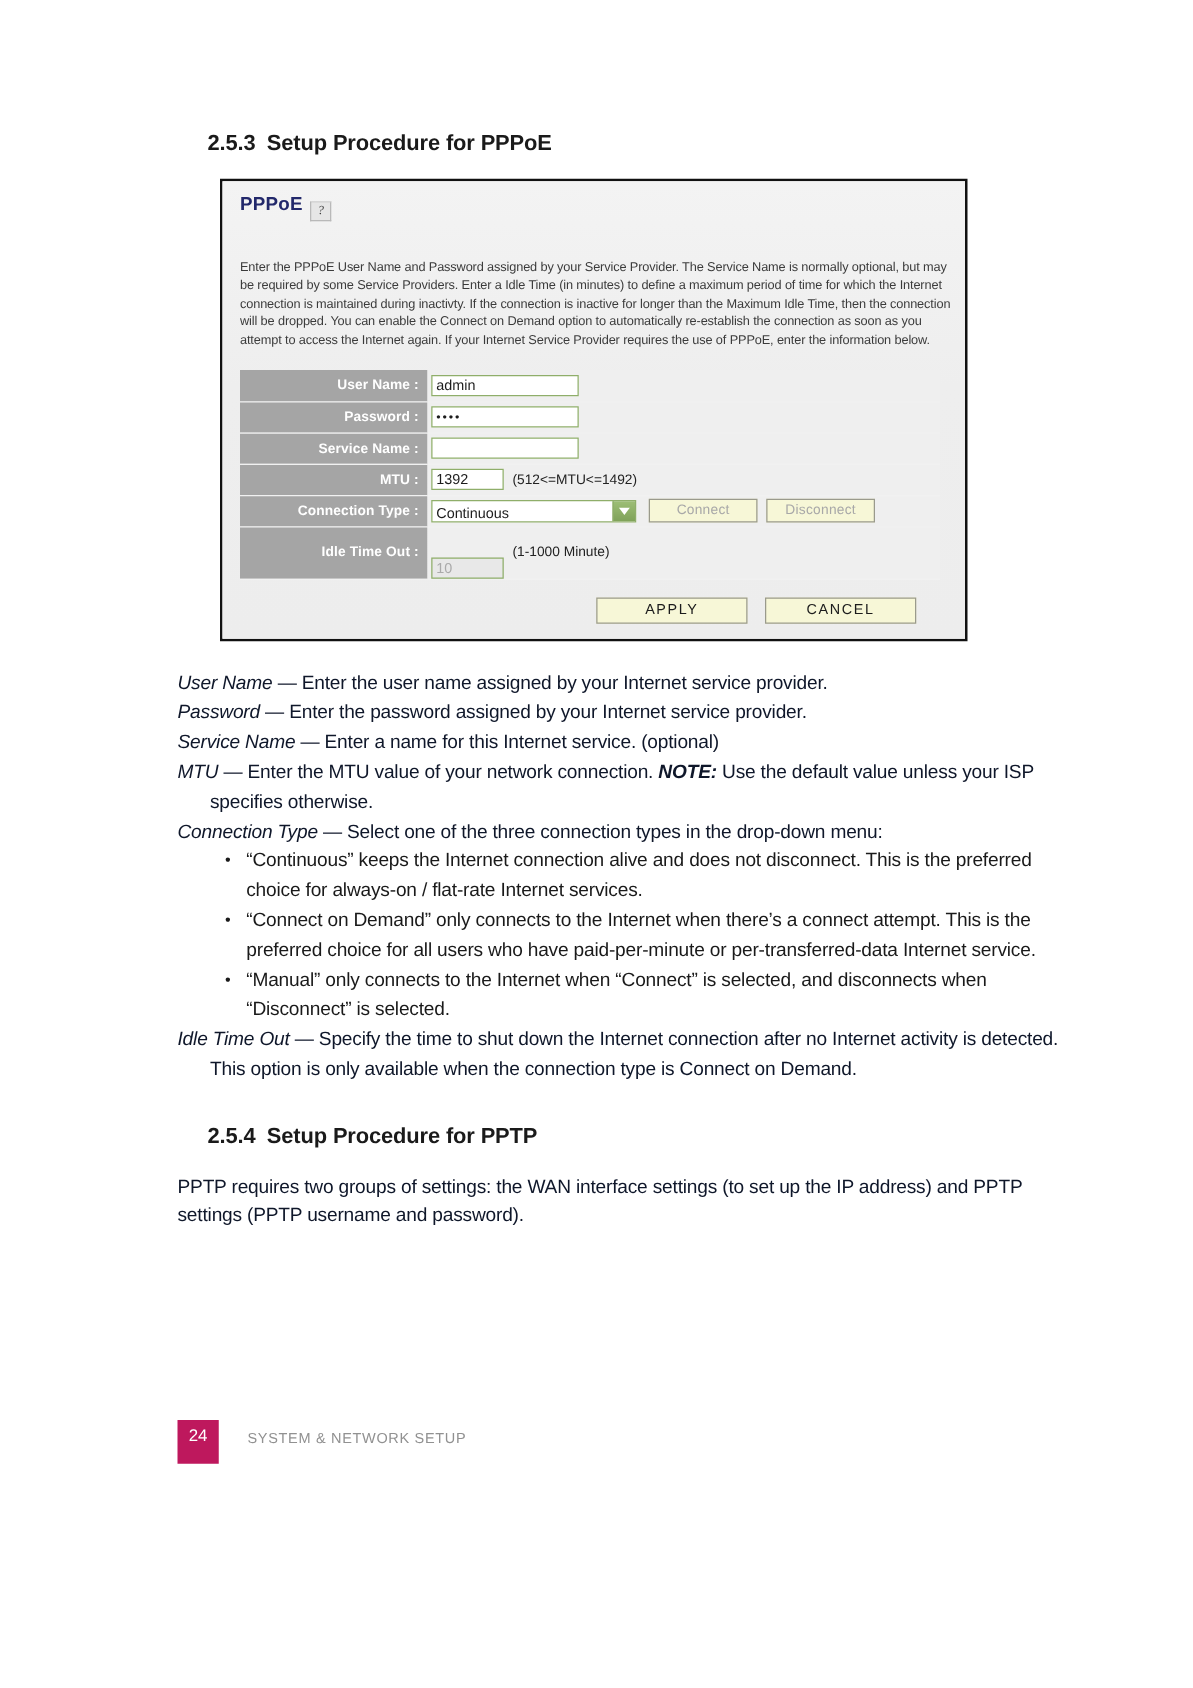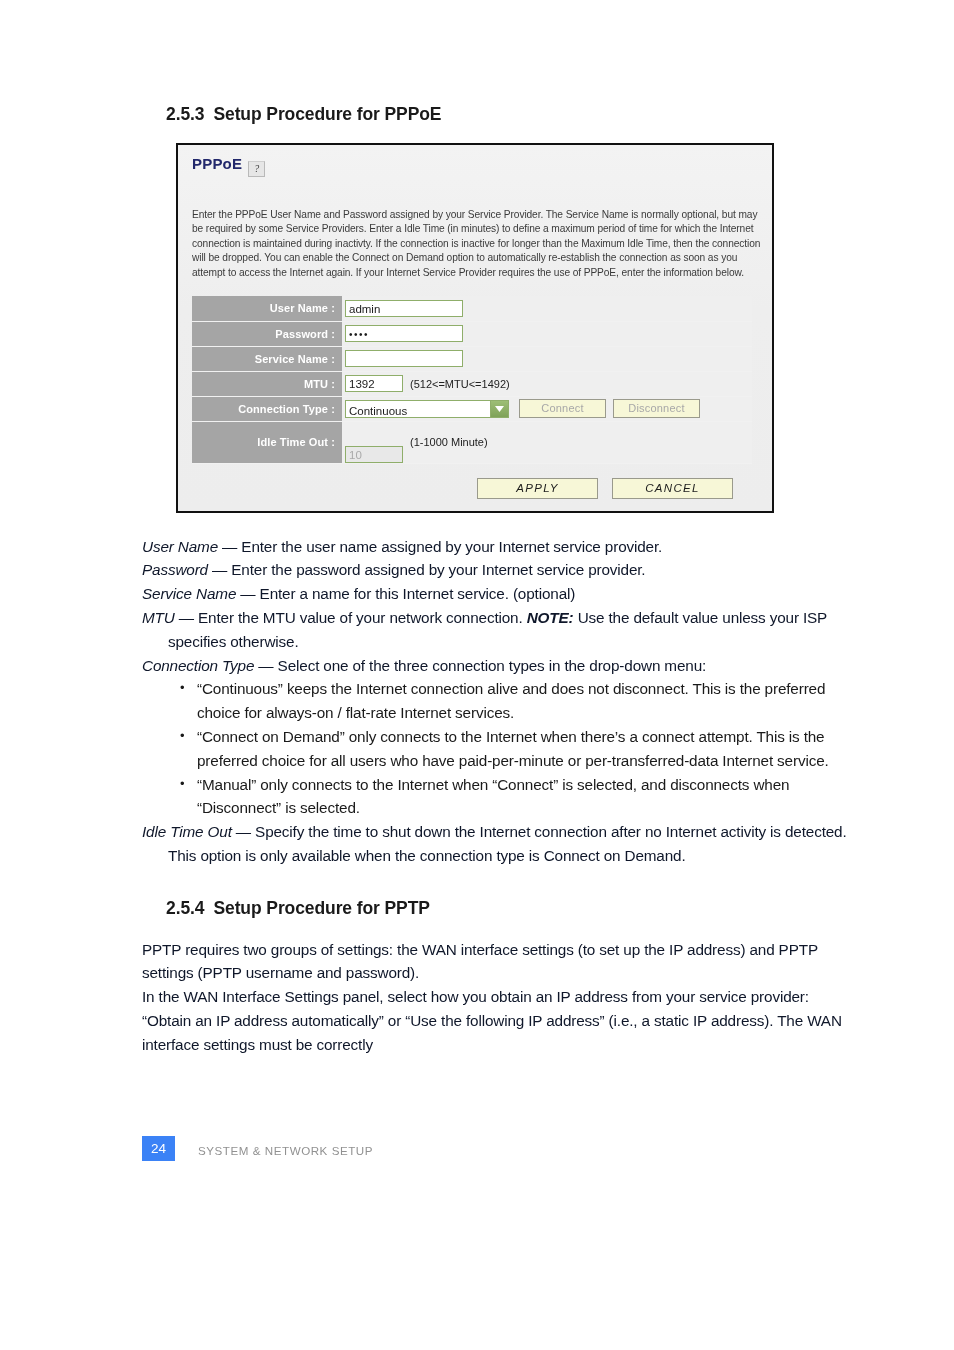--- a/index.html
+++ b/index.html
@@ -194,21 +194,20 @@
     box-sizing: border-box;
     letter-spacing: 0.2px;
   }
   .btn.first { margin-left: 10px; }
 
   .ui-actions {
     display: flex;
     justify-content: flex-end;
     margin-top: 14px;
     padding-right: 25px;
-    font-style: italic;
   }
   .btn-action {
     width: 121px;
     height: 21px;
     border: 1px solid #9a9a8c;
     background: #f7f7d7;
     font-size: 11.5px;
     color: #1c1c1c;
     text-align: center;
     line-height: 19px;
@@ -258,22 +257,22 @@
   .footer {
     position: absolute;
     left: 142px;
     top: 1128px;
     width: 718px;
     height: 60px;
   }
   .page-badge {
     position: absolute;
     left: 0; top: 8px;
-    width: 33px; height: 25px;
-    background: #3b82f6;
+    width: 33px; height: 35px;
+    background: #be185d;
     color: #ffffff;
     font-size: 13.5px;
     line-height: 25px;
     text-align: center;
     font-family: "Liberation Sans", sans-serif;
   }
   .footer-label {
     position: absolute;
     left: 56px; top: 16px;
     font-size: 11.6px;
@@ -433,21 +432,20 @@
         <li>“Connect on Demand” only connects to the Internet when there’s a connect attempt. This is the preferred choice for all users who have paid-per-minute or per-transferred-data Internet service.</li>
         <li>“Manual” only connects to the Internet when “Connect” is selected, and disconnects when “Disconnect” is selected.</li>
       </ul>
 
       <p class="body defline"><span class="term">Idle Time Out</span><span> — Specify the time to shut down the Internet connection after no Internet activity is detected. This option is only available when the connection type is Connect on Demand.</span></p>
     </div>
 
     <h2 class="section-heading heading2"><span class="num">2.5.4</span><span>Setup Procedure for PPTP</span></h2>
 
     <p class="body">PPTP requires two groups of settings: the WAN interface settings (to set up the IP address) and PPTP settings (PPTP username and password).</p>
-    <p class="body gap">In the WAN Interface Settings panel, select how you obtain an IP address from your service provider: “Obtain an IP address automatically” or “Use the following IP address” (i.e., a static IP address). The WAN interface settings must be correctly</p>
 
   </div>
 
   <div class="footer">
     <div class="page-badge">24</div>
     <div class="footer-label">SYSTEM &amp; NETWORK SETUP</div>
 
   </div>
 
 </div>

